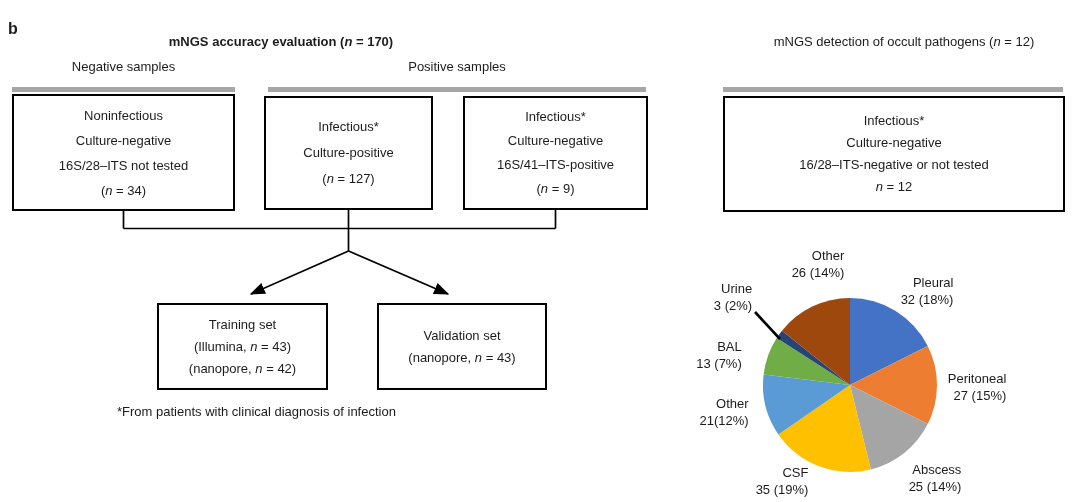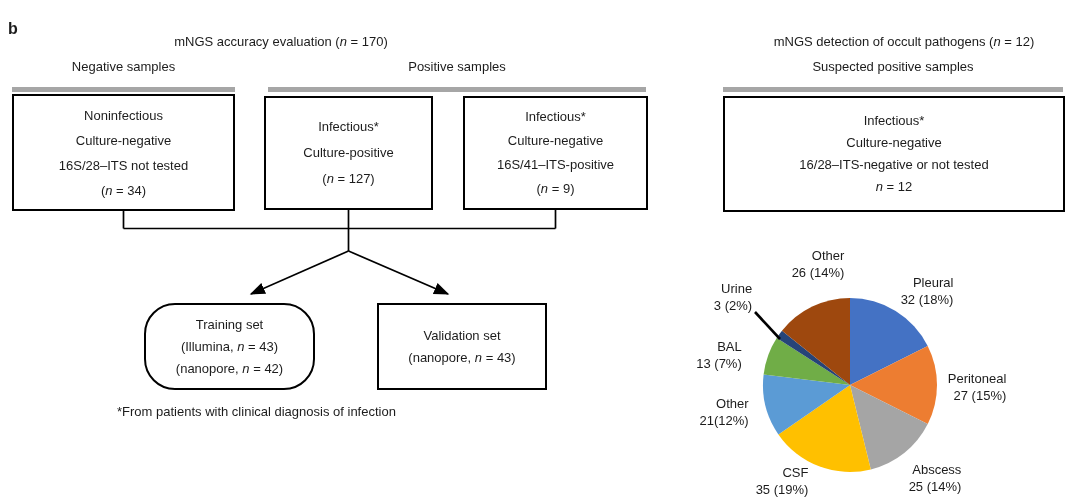--- a/index.html
+++ b/index.html
@@ -7,38 +7,38 @@
     position:relative;
     width:1080px;height:502px;
     background:#ffffff;
     font-family:"Liberation Sans","DejaVu Sans",sans-serif;
     font-size:13px;color:#1c1c1c;
     overflow:hidden;
   }
   .abs{position:absolute;}
   .ctr{text-align:center;}
   #panel-label{left:8px;top:20px;font-weight:bold;font-size:16px;}
-  #title-left{left:0px;top:34px;width:562px;}
+  #title-left{left:0px;top:34px;width:562px;font-weight:bold;}
   #hdr-neg{left:12px;top:59px;width:223px;}
   #hdr-pos{left:268px;top:59px;width:378px;}
   #title-right{left:728px;top:34px;width:352px;}
   #hdr-sus{left:723px;top:59px;width:340px;}
   .bar{position:absolute;height:5px;background:#A6A6A6;}
   #bar-neg{left:12px;top:87px;width:223px;}
   #bar-pos{left:268px;top:87px;width:378px;}
   #bar-sus{left:723px;top:87px;width:340px;}
   .box{
     position:absolute;border:2px solid #000;background:#fff;
     display:flex;flex-direction:column;align-items:center;justify-content:center;
     text-align:center;
   }
   #box-noninfectious{left:12px;top:94px;width:219px;height:113px;line-height:25px;align-items:center;}
   #box-culture-positive{left:264px;top:96px;width:165px;height:110px;line-height:26px;}
   #box-its-positive{left:463px;top:96px;width:181px;height:110px;line-height:24px;}
-  #box-training{left:144px;top:303px;width:167px;height:83px;line-height:22px;border-radius:31px;}
+  #box-training{left:157px;top:303px;width:167px;height:83px;line-height:22px;}
   #box-validation{left:377px;top:303px;width:166px;height:83px;line-height:22px;}
   #box-occult{left:723px;top:96px;width:338px;height:112px;line-height:22px;}
   #footnote{left:117px;top:404px;}
   #connectors{left:0;top:0;pointer-events:none;}
   #pie-area{left:680px;top:240px;width:400px;height:262px;}
   .plabel{
     position:absolute;transform:translate(-50%,-50%);
     text-align:right;line-height:17px;white-space:nowrap;
   }
   #plabel-other{left:138px;top:24px;}
@@ -65,21 +65,20 @@
     <path d="M123.5,207 V228.5 M348.5,206 V251 M555.5,206 V228.5 M123.5,228.5 H555.5" stroke="#000" stroke-width="1.7" fill="none"></path>
     <line x1="348.5" y1="251" x2="251" y2="294" stroke="#000" stroke-width="1.7" marker-end="url(#arrow)"></line>
     <line x1="348.5" y1="251" x2="448" y2="294" stroke="#000" stroke-width="1.7" marker-end="url(#arrow)"></line>
   </svg>
 
   <div id="panel-label" class="abs">b</div>
   <div id="title-left" class="abs ctr">mNGS accuracy evaluation (<i>n</i> = 170)</div>
   <div id="hdr-pos" class="abs ctr">Positive samples</div>
   <div id="hdr-neg" class="abs ctr">Negative samples</div>
   <div id="title-right" class="abs ctr">mNGS detection of occult pathogens (<i>n</i> = 12)</div>
-  <div id="hdr-sus" class="abs ctr">Suspected positive samples</div>
 
   <div id="bar-neg" class="bar"></div>
   <div id="bar-pos" class="bar"></div>
   <div id="bar-sus" class="bar"></div>
 
   <div id="box-noninfectious" class="box">
     <div>Noninfectious</div>
     <div>Culture-negative</div>
     <div>16S/28–ITS not tested</div>
     <div>(<i>n</i> = 34)</div>

